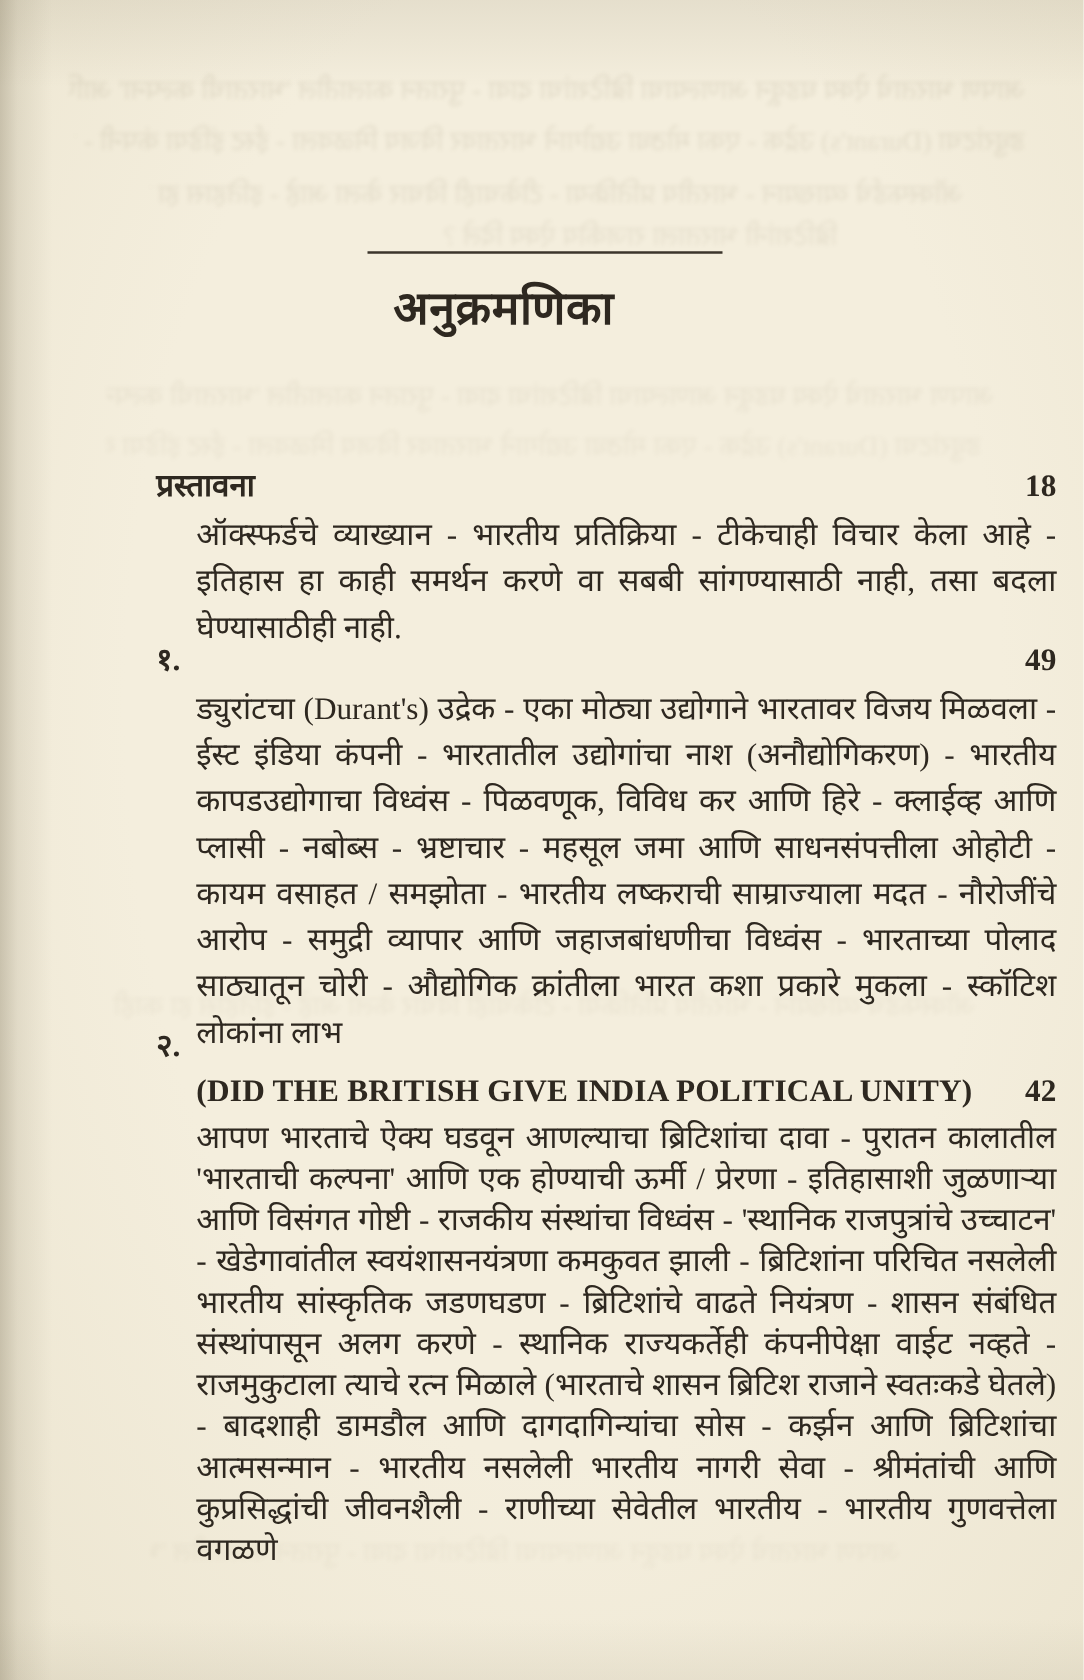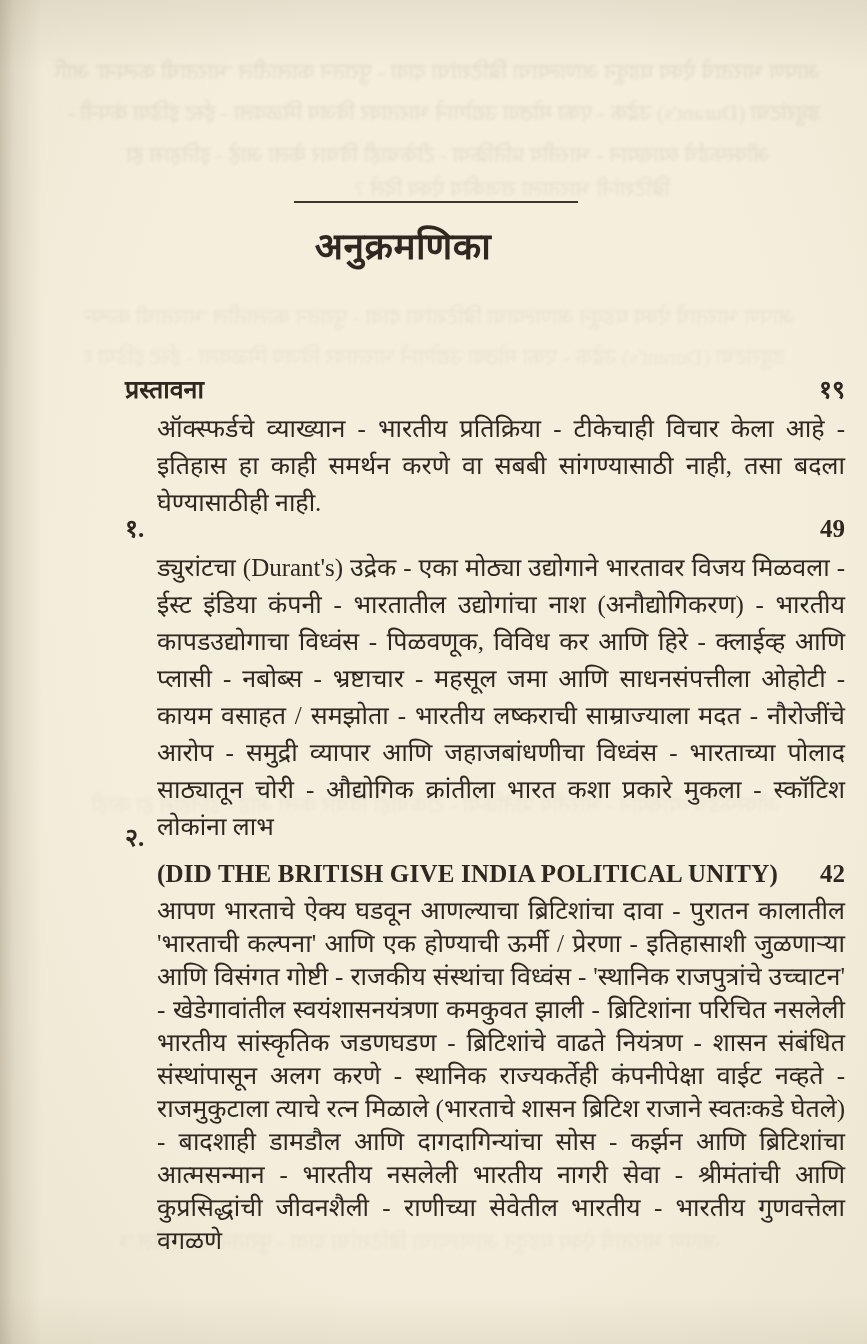--- a/index.html
+++ b/index.html
@@ -112,21 +112,21 @@
 
 <div class="rule"></div>
 
 <h1 class="page-title">अनुक्रमणिका</h1>
 
 <div class="toc">
 
   <div class="entry entry-preface">
     <div class="entry-head">
       <span class="entry-title">प्रस्तावना</span>
-      <span class="page-no">१९</span>
+      <span class="page-no">18</span>
     </div>
     <p class="entry-desc">ऑक्स्फर्डचे व्याख्यान - भारतीय प्रतिक्रिया - टीकेचाही विचार केला आहे - इतिहास हा काही समर्थन करणे वा सबबी सांगण्यासाठी नाही, तसा बदला घेण्यासाठीही नाही.</p>
   </div>
 
   <div class="entry entry-1">
     <div class="entry-head">
       <span class="entry-num">१.</span>
       <span class="page-no">49</span>
     </div>
     <p class="entry-desc">ड्युरांटचा (Durant's) उद्रेक - एका मोठ्या उद्योगाने भारतावर विजय मिळवला - ईस्ट इंडिया कंपनी - भारतातील उद्योगांचा नाश (अनौद्योगिकरण) - भारतीय कापडउद्योगाचा विध्वंस - पिळवणूक, विविध कर आणि हिरे - क्लाईव्ह आणि प्लासी - नबोब्स - भ्रष्टाचार - महसूल जमा आणि साधनसंपत्तीला ओहोटी - कायम वसाहत / समझोता - भारतीय लष्कराची साम्राज्याला मदत - नौरोजींचे आरोप - समुद्री व्यापार आणि जहाजबांधणीचा विध्वंस - भारताच्या पोलाद साठ्यातून चोरी - औद्योगिक क्रांतीला भारत कशा प्रकारे मुकला - स्कॉटिश लोकांना लाभ</p>

